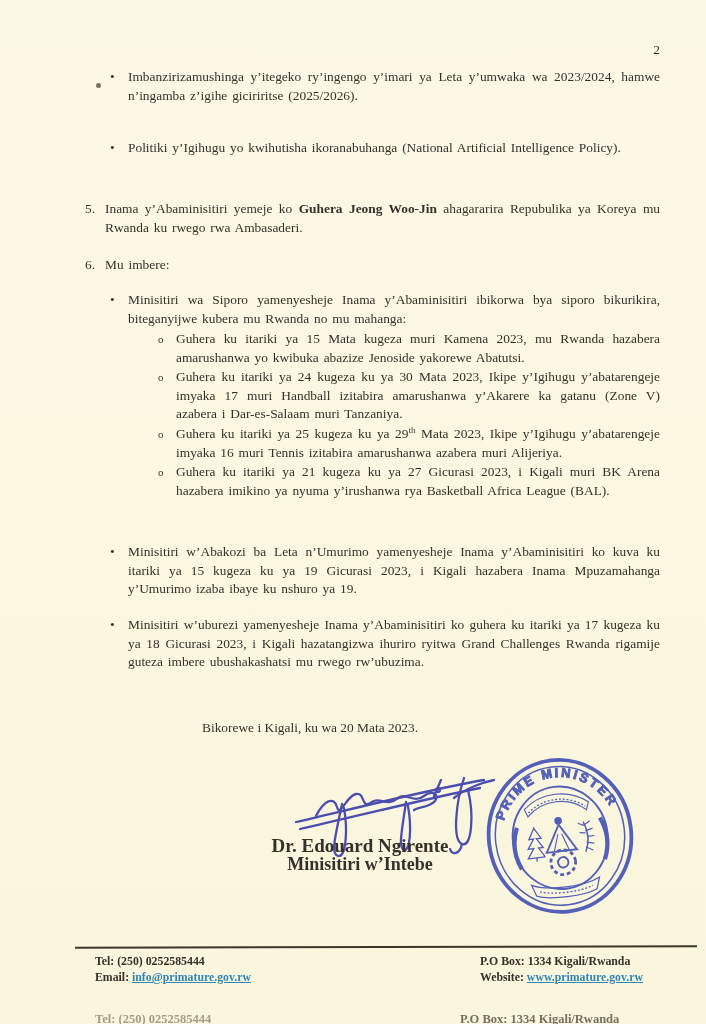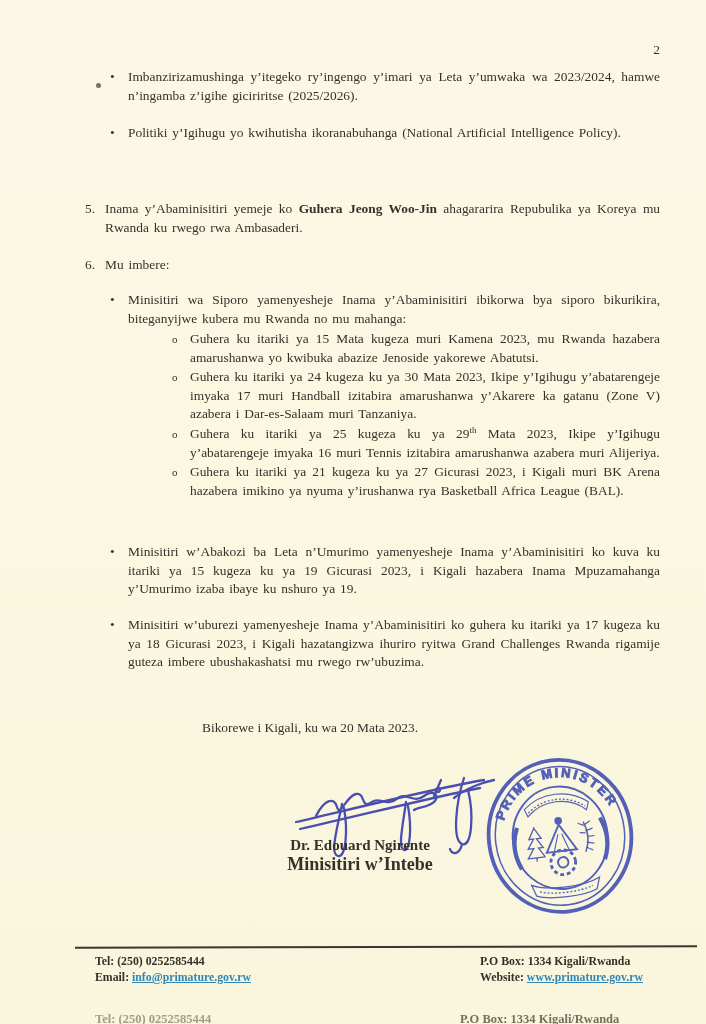--- a/index.html
+++ b/index.html
@@ -15,34 +15,34 @@
   .pageno{position:absolute;top:42px;right:46px;font-size:13.5px;}
   p{margin:0;text-align:justify;line-height:18.6px;font-size:13.4px;word-spacing:1.5px;}
   .row{display:flex;align-items:flex-start;}
   .marker{flex:0 0 18px;font-size:13.4px;line-height:18.6px;}
   .m-disc::before{content:"\2022";}
   .m-circ::before{content:"o";font-size:11px;}
   .num{flex:0 0 20px;font-size:13.4px;line-height:18.6px;}
   .txt{flex:1;}
   .abs{position:absolute;}
   .s-intro{left:110px;right:46px;top:68px;}
-  .s-intro .row{margin-bottom:19px;}
+  .s-intro .row{margin-bottom:34px;}
   .s-intro .row:last-child{margin-bottom:16px;}
   .s-intro .row.tight{margin-bottom:0;}
   .s-item5{left:85px;right:46px;top:200px;}
   .s-item6h{left:85px;right:46px;top:256px;}
   .s-sports{left:110px;right:46px;top:291px;}
-  .s-sublist{left:172px;right:46px;top:330px;}
+  .s-sublist{left:158px;right:46px;top:330px;}
   .s-sublist .row{margin-bottom:1px;}
   .s-close1{left:110px;right:46px;top:543px;}
   .s-close2{left:110px;right:46px;top:616px;}
   .s-date{left:202px;top:720px;font-size:13.4px;}
   .sig-svg{position:absolute;left:288px;top:752px;width:212px;height:112px;}
   .sig-block{position:absolute;left:240px;top:836px;width:240px;text-align:center;}
-  .sig-name{font-weight:bold;font-size:15px;line-height:19px;}
+  .sig-name{font-weight:bold;font-size:19px;line-height:19px;}
   .sig-title{font-weight:bold;font-size:18px;line-height:19px;}
   .stamp{position:absolute;left:484px;top:748px;width:152px;height:172px;opacity:.88;}
   .rule{position:absolute;left:75px;top:946px;width:622px;height:0;border-top:2.4px solid #3a372c;transform:rotate(-0.15deg);}
   .footer{position:absolute;left:95px;right:40px;top:953px;display:flex;font-size:11.8px;line-height:16px;}
   .fcol{flex:0 0 auto;}
   .fcol.left{width:290px;}
   .fcol.right{margin-left:95px;}
   .frow{white-space:nowrap;}
   .flabel{font-weight:bold;color:#34312a;}
   .fval{font-weight:bold;color:#34312a;}

